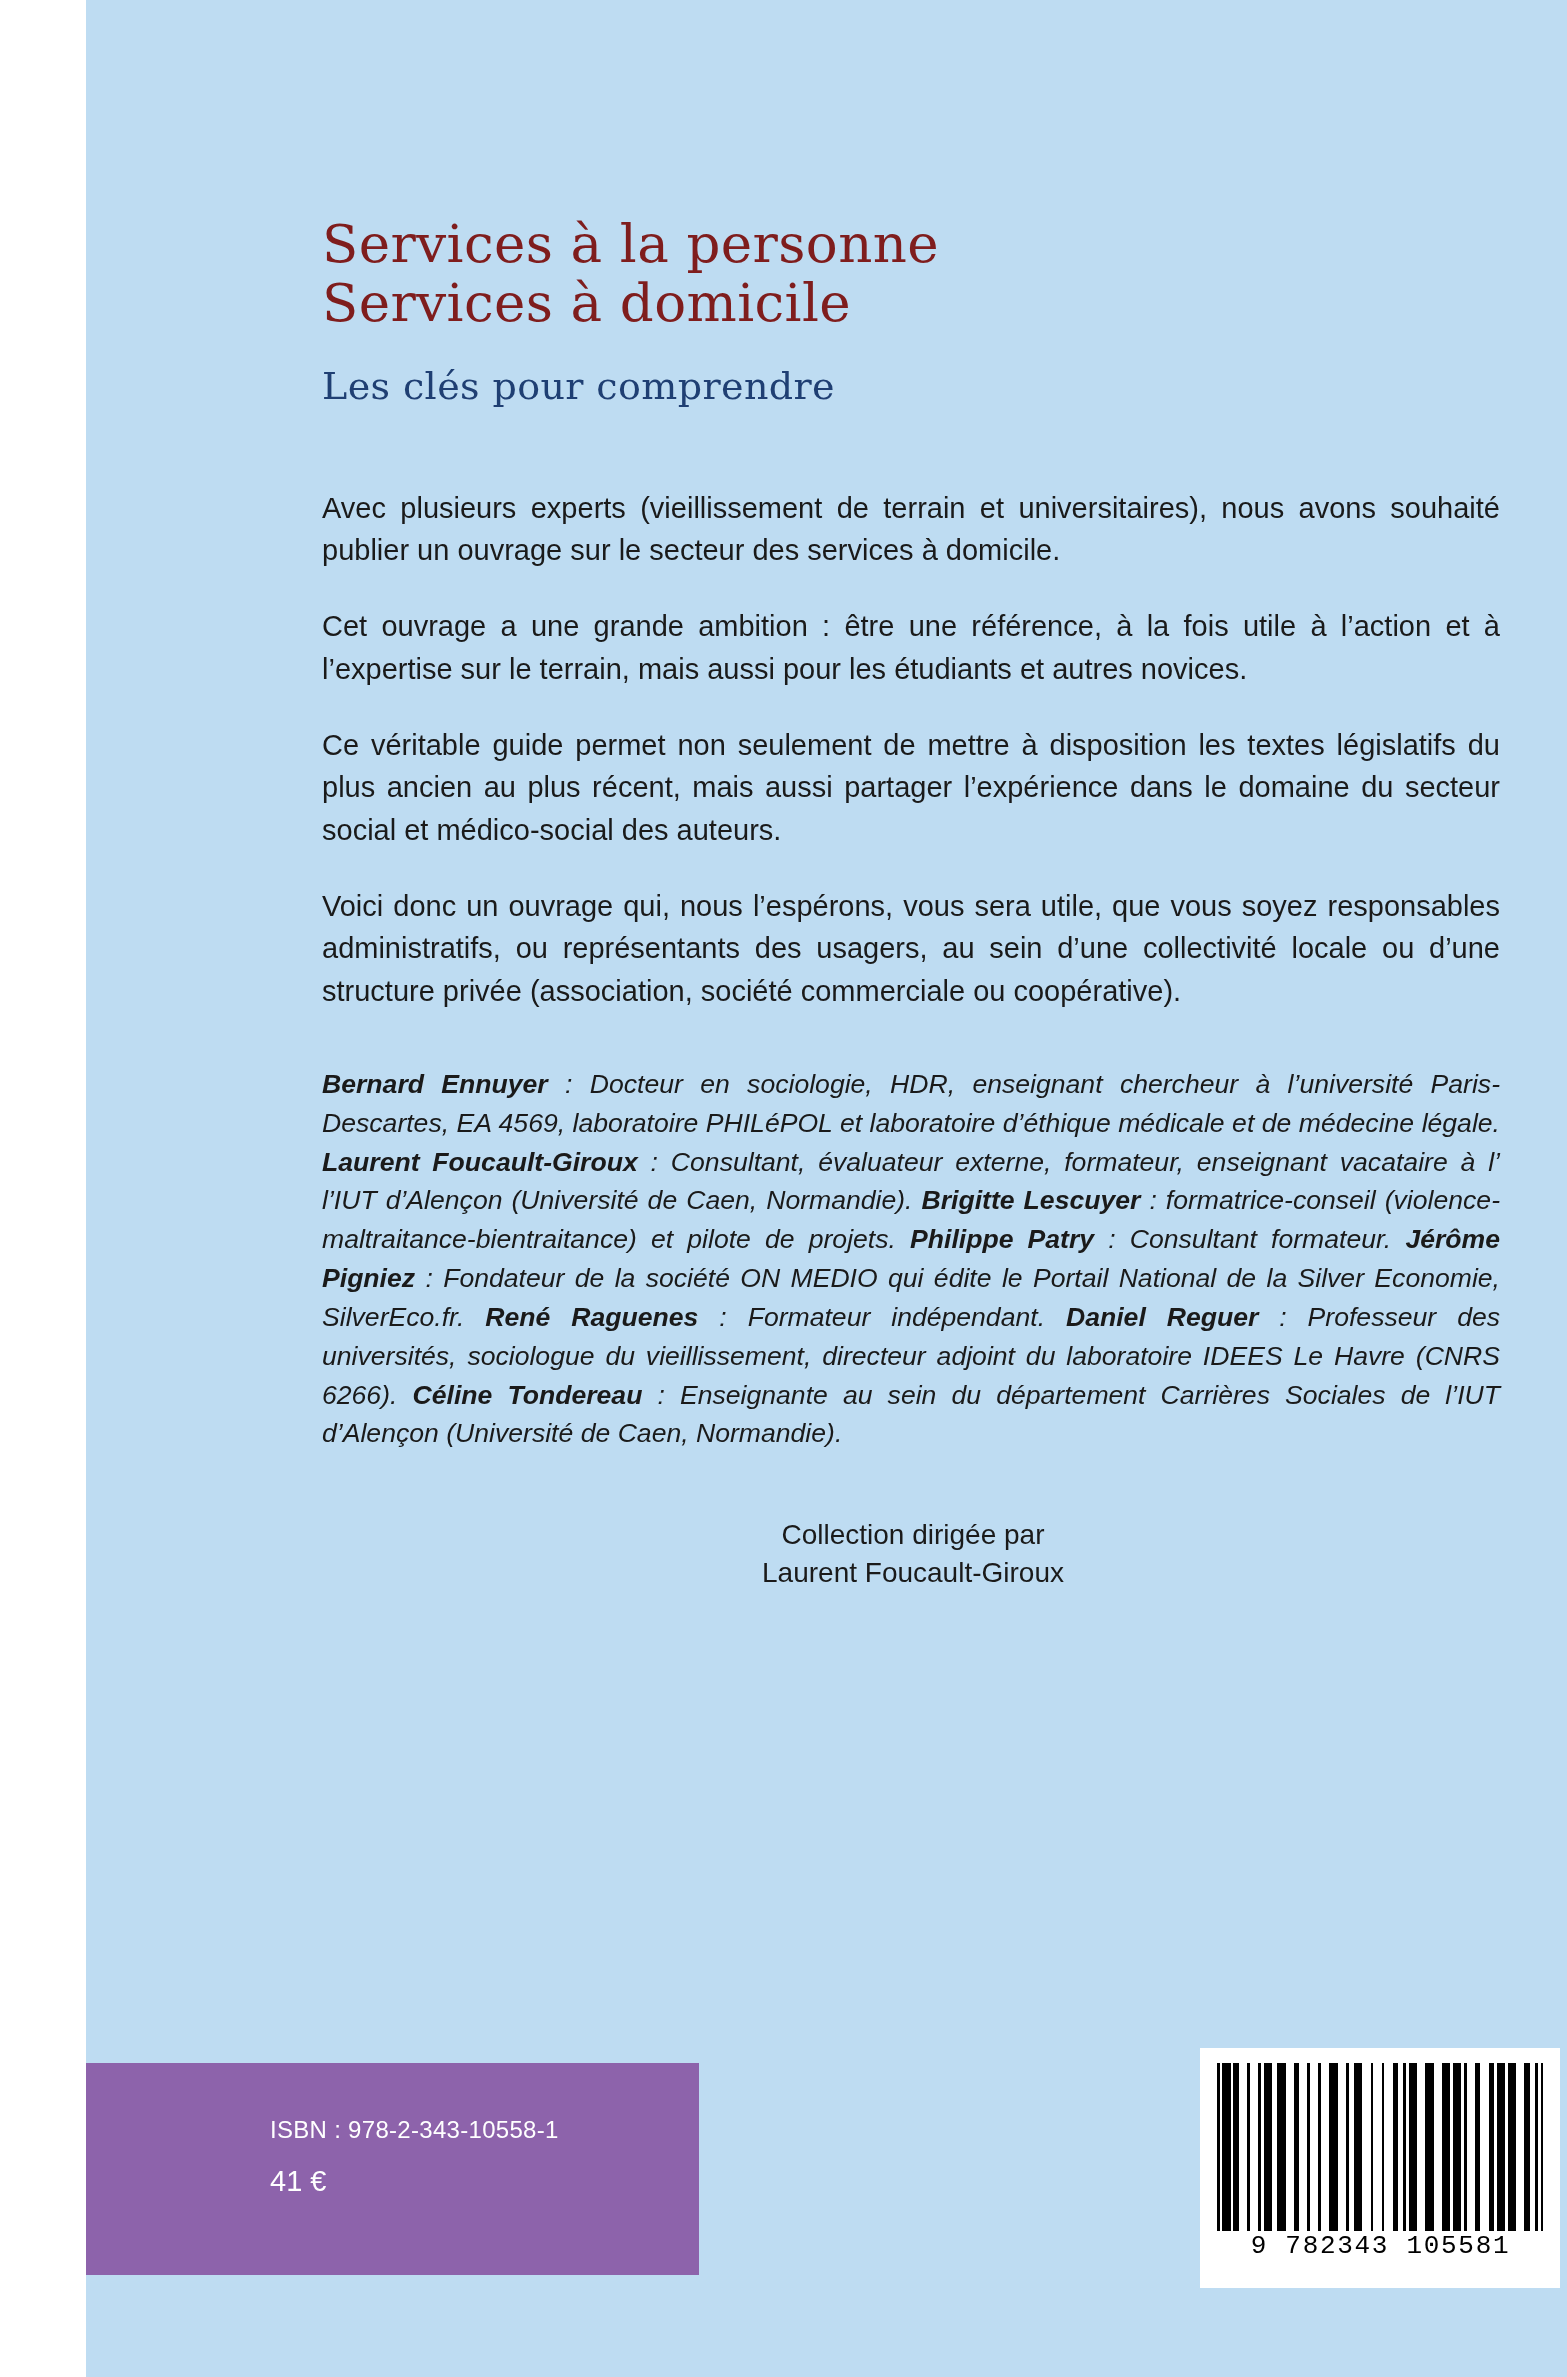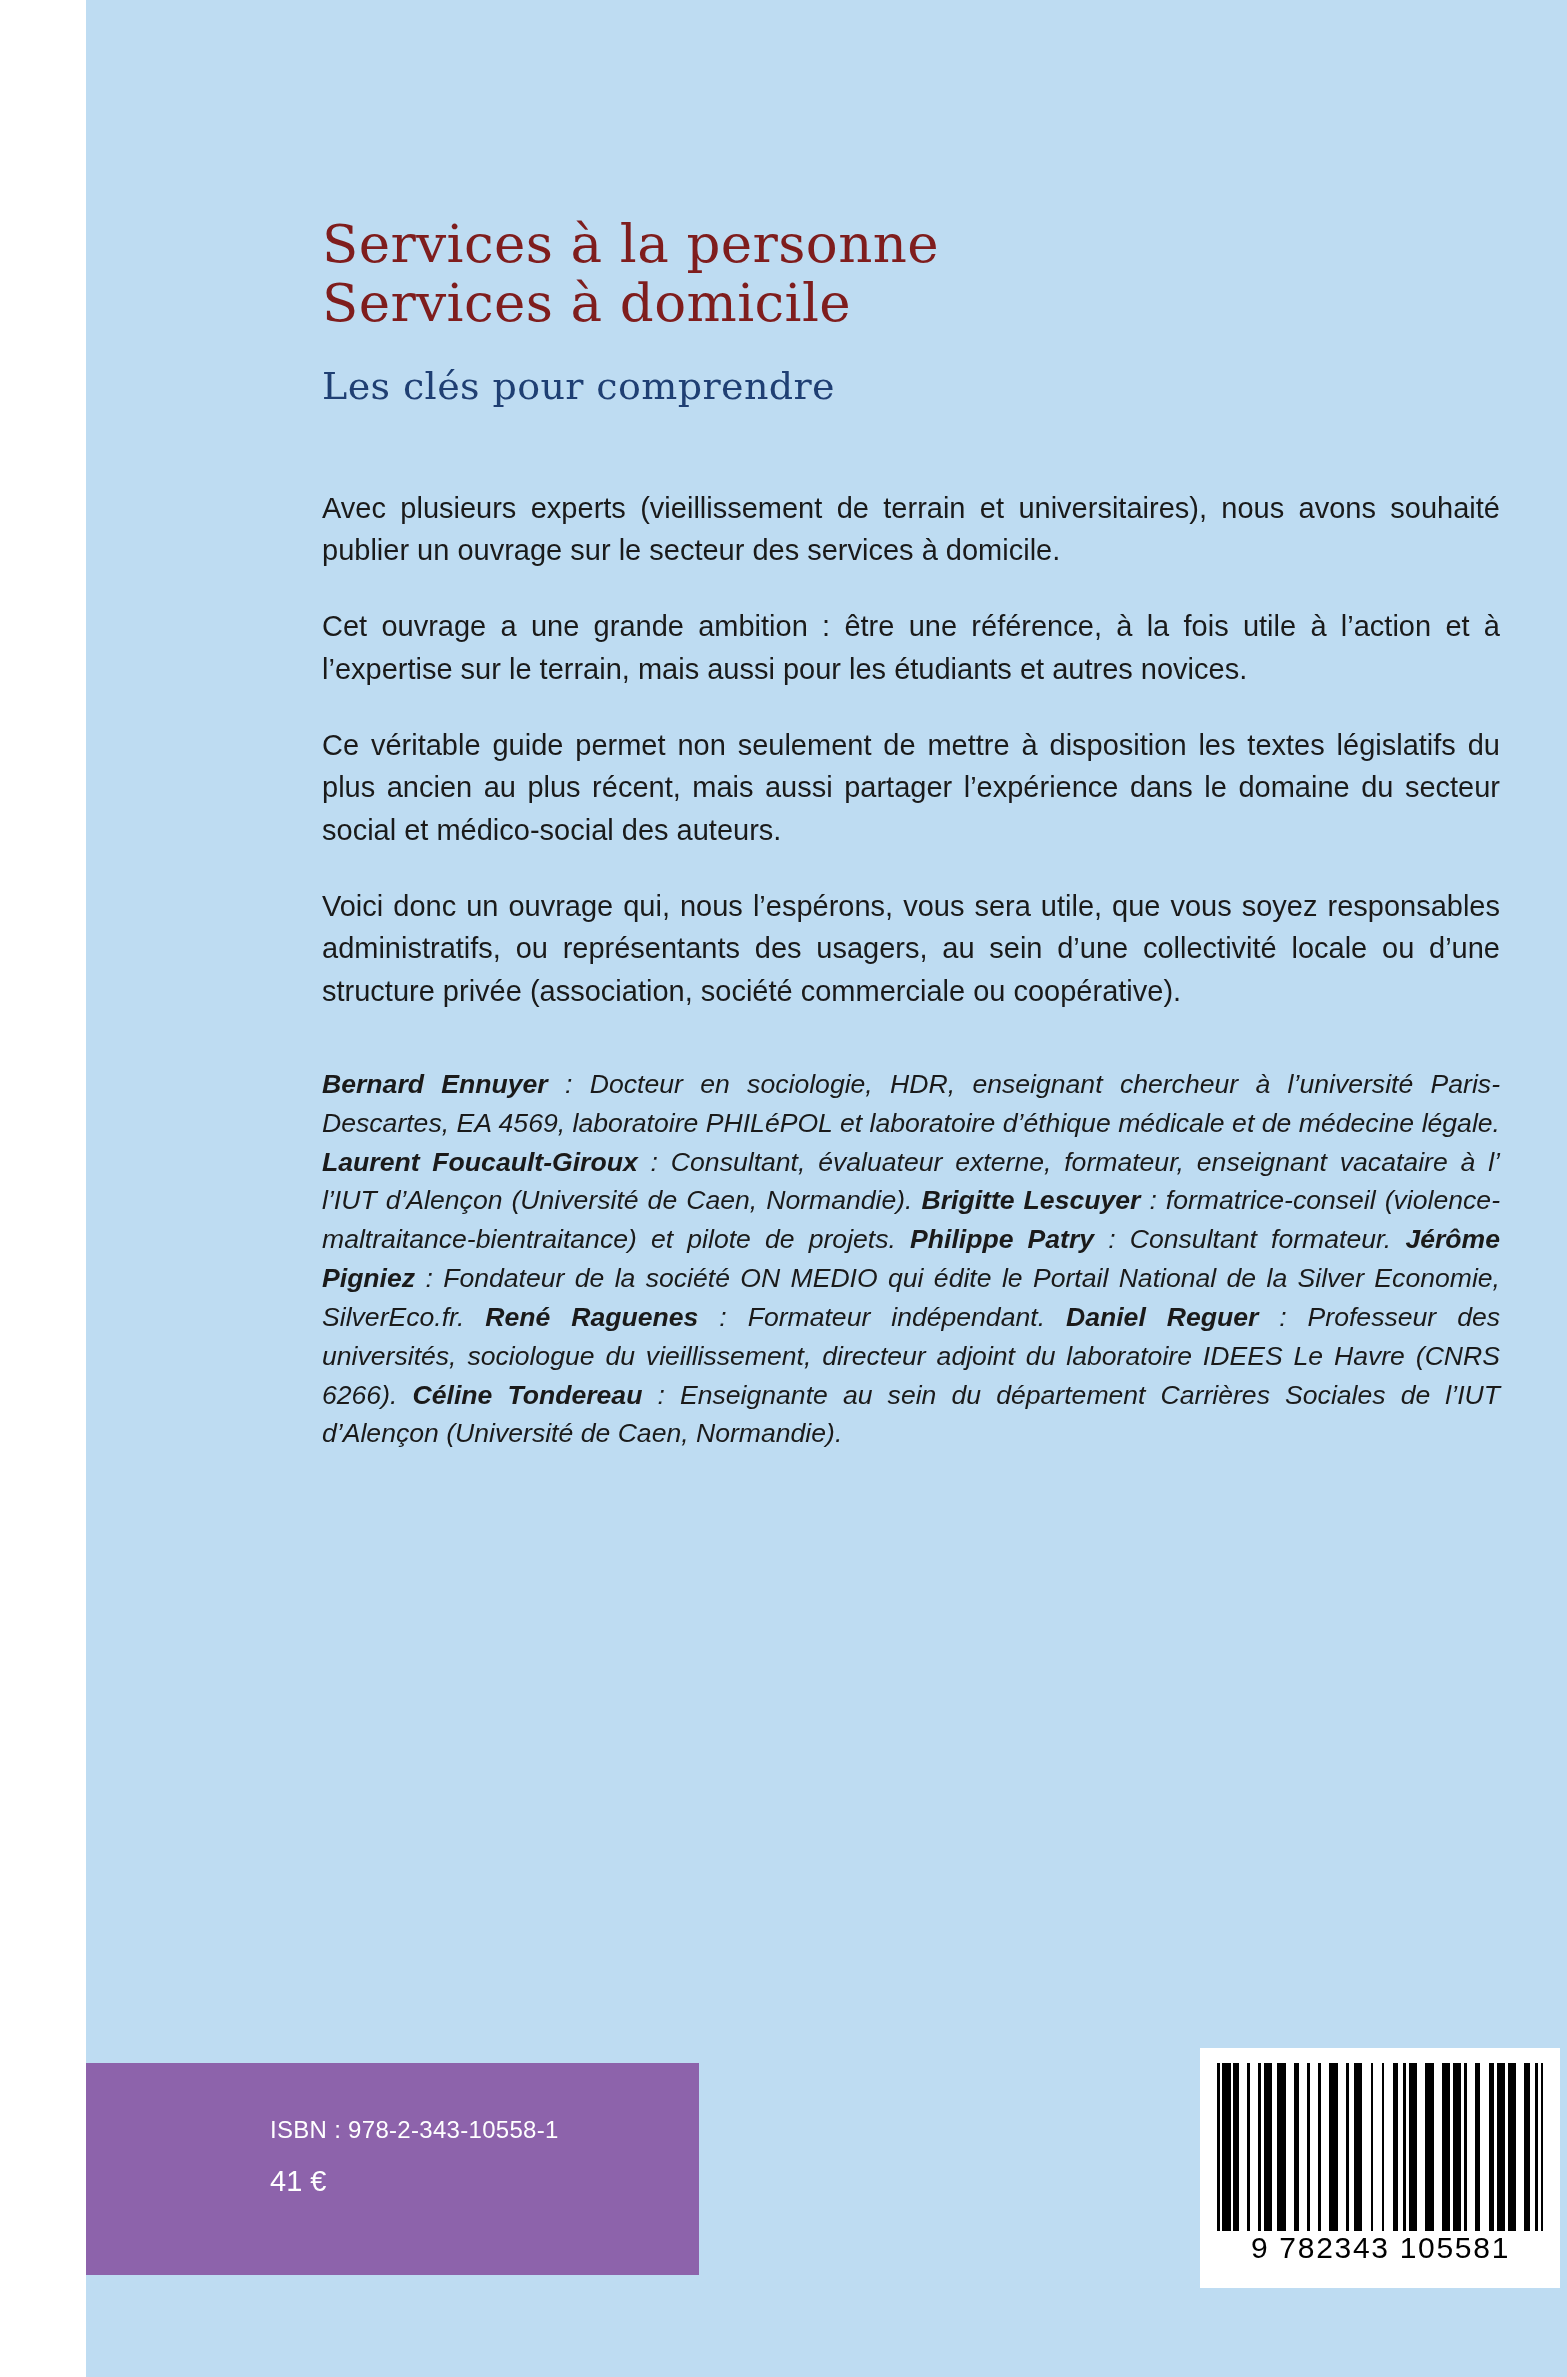--- a/index.html
+++ b/index.html
@@ -144,22 +144,22 @@
     display: block;
     height: 100%;
     background: #000;
   }
   #barcode-digits {
     position: absolute;
     left: 17px;
     top: 183px;
     width: 327px;
     text-align: center;
-    font-family: Liberation Sans, sans-serif;
-    font-size: 30px;
+    font-family: Liberation Mono, monospace;
+    font-size: 26px;
     letter-spacing: 1.7px;
     color: #000;
   }
 </style>
 </head>
 <body>
 
 <div id="left-strip"></div>
 
 <div id="cover">
@@ -175,20 +175,24 @@
 
     <div class="blurb">
       <p>Avec plusieurs experts (vieillissement de terrain et universitaires), nous avons souhaité publier un ouvrage sur le secteur des services à domicile.</p>
       <p>Cet ouvrage a une grande ambition : être une référence, à la fois utile à l’action et à l’expertise sur le terrain, mais aussi pour les étudiants et autres novices.</p>
       <p>Ce véritable guide permet non seulement de mettre à disposition les textes législatifs du plus ancien au plus récent, mais aussi partager l’expérience dans le domaine du secteur social et médico-social des auteurs.</p>
       <p>Voici donc un ouvrage qui, nous l’espérons, vous sera utile, que vous soyez responsables administratifs, ou représentants des usagers, au sein d’une collectivité locale ou d’une structure privée (association, société commerciale ou coopérative).</p>
     </div>
 
     <div class="bios"><b>Bernard Ennuyer</b><span> : Docteur en sociologie, HDR, enseignant chercheur à l’université Paris-Descartes, EA 4569, laboratoire PHILéPOL et laboratoire d’éthique médicale et de médecine légale. </span><b>Laurent Foucault-Giroux</b><span> : Consultant, évaluateur externe, formateur, enseignant vacataire à l’ l’IUT d’Alençon (Université de Caen, Normandie). </span><b>Brigitte Lescuyer</b><span> : formatrice-conseil (violence-maltraitance-bientraitance) et pilote de projets. </span><b>Philippe Patry</b><span> : Consultant formateur. </span><b>Jérôme Pigniez</b><span> : Fondateur de la société ON MEDIO qui édite le Portail National de la Silver Economie, SilverEco.fr. </span><b>René Raguenes</b><span> : Formateur indépendant. </span><b>Daniel Reguer</b><span> : Professeur des universités, sociologue du vieillissement, directeur adjoint du laboratoire IDEES Le Havre (CNRS 6266). </span><b>Céline Tondereau</b><span> : Enseignante au sein du département Carrières Sociales de l’IUT d’Alençon (Université de Caen, Normandie).</span></div>
 
+    <div class="collection">
+      <div>Collection dirigée par</div>
+      <div>Laurent Foucault-Giroux</div>
+    </div>
 
   </div>
 
   <div id="isbn-block">
     <div id="isbn-inner">
       <div id="isbn-text">ISBN : 978-2-343-10558-1</div>
       <div id="price-text">41 €</div>
     </div>
   </div>
 

